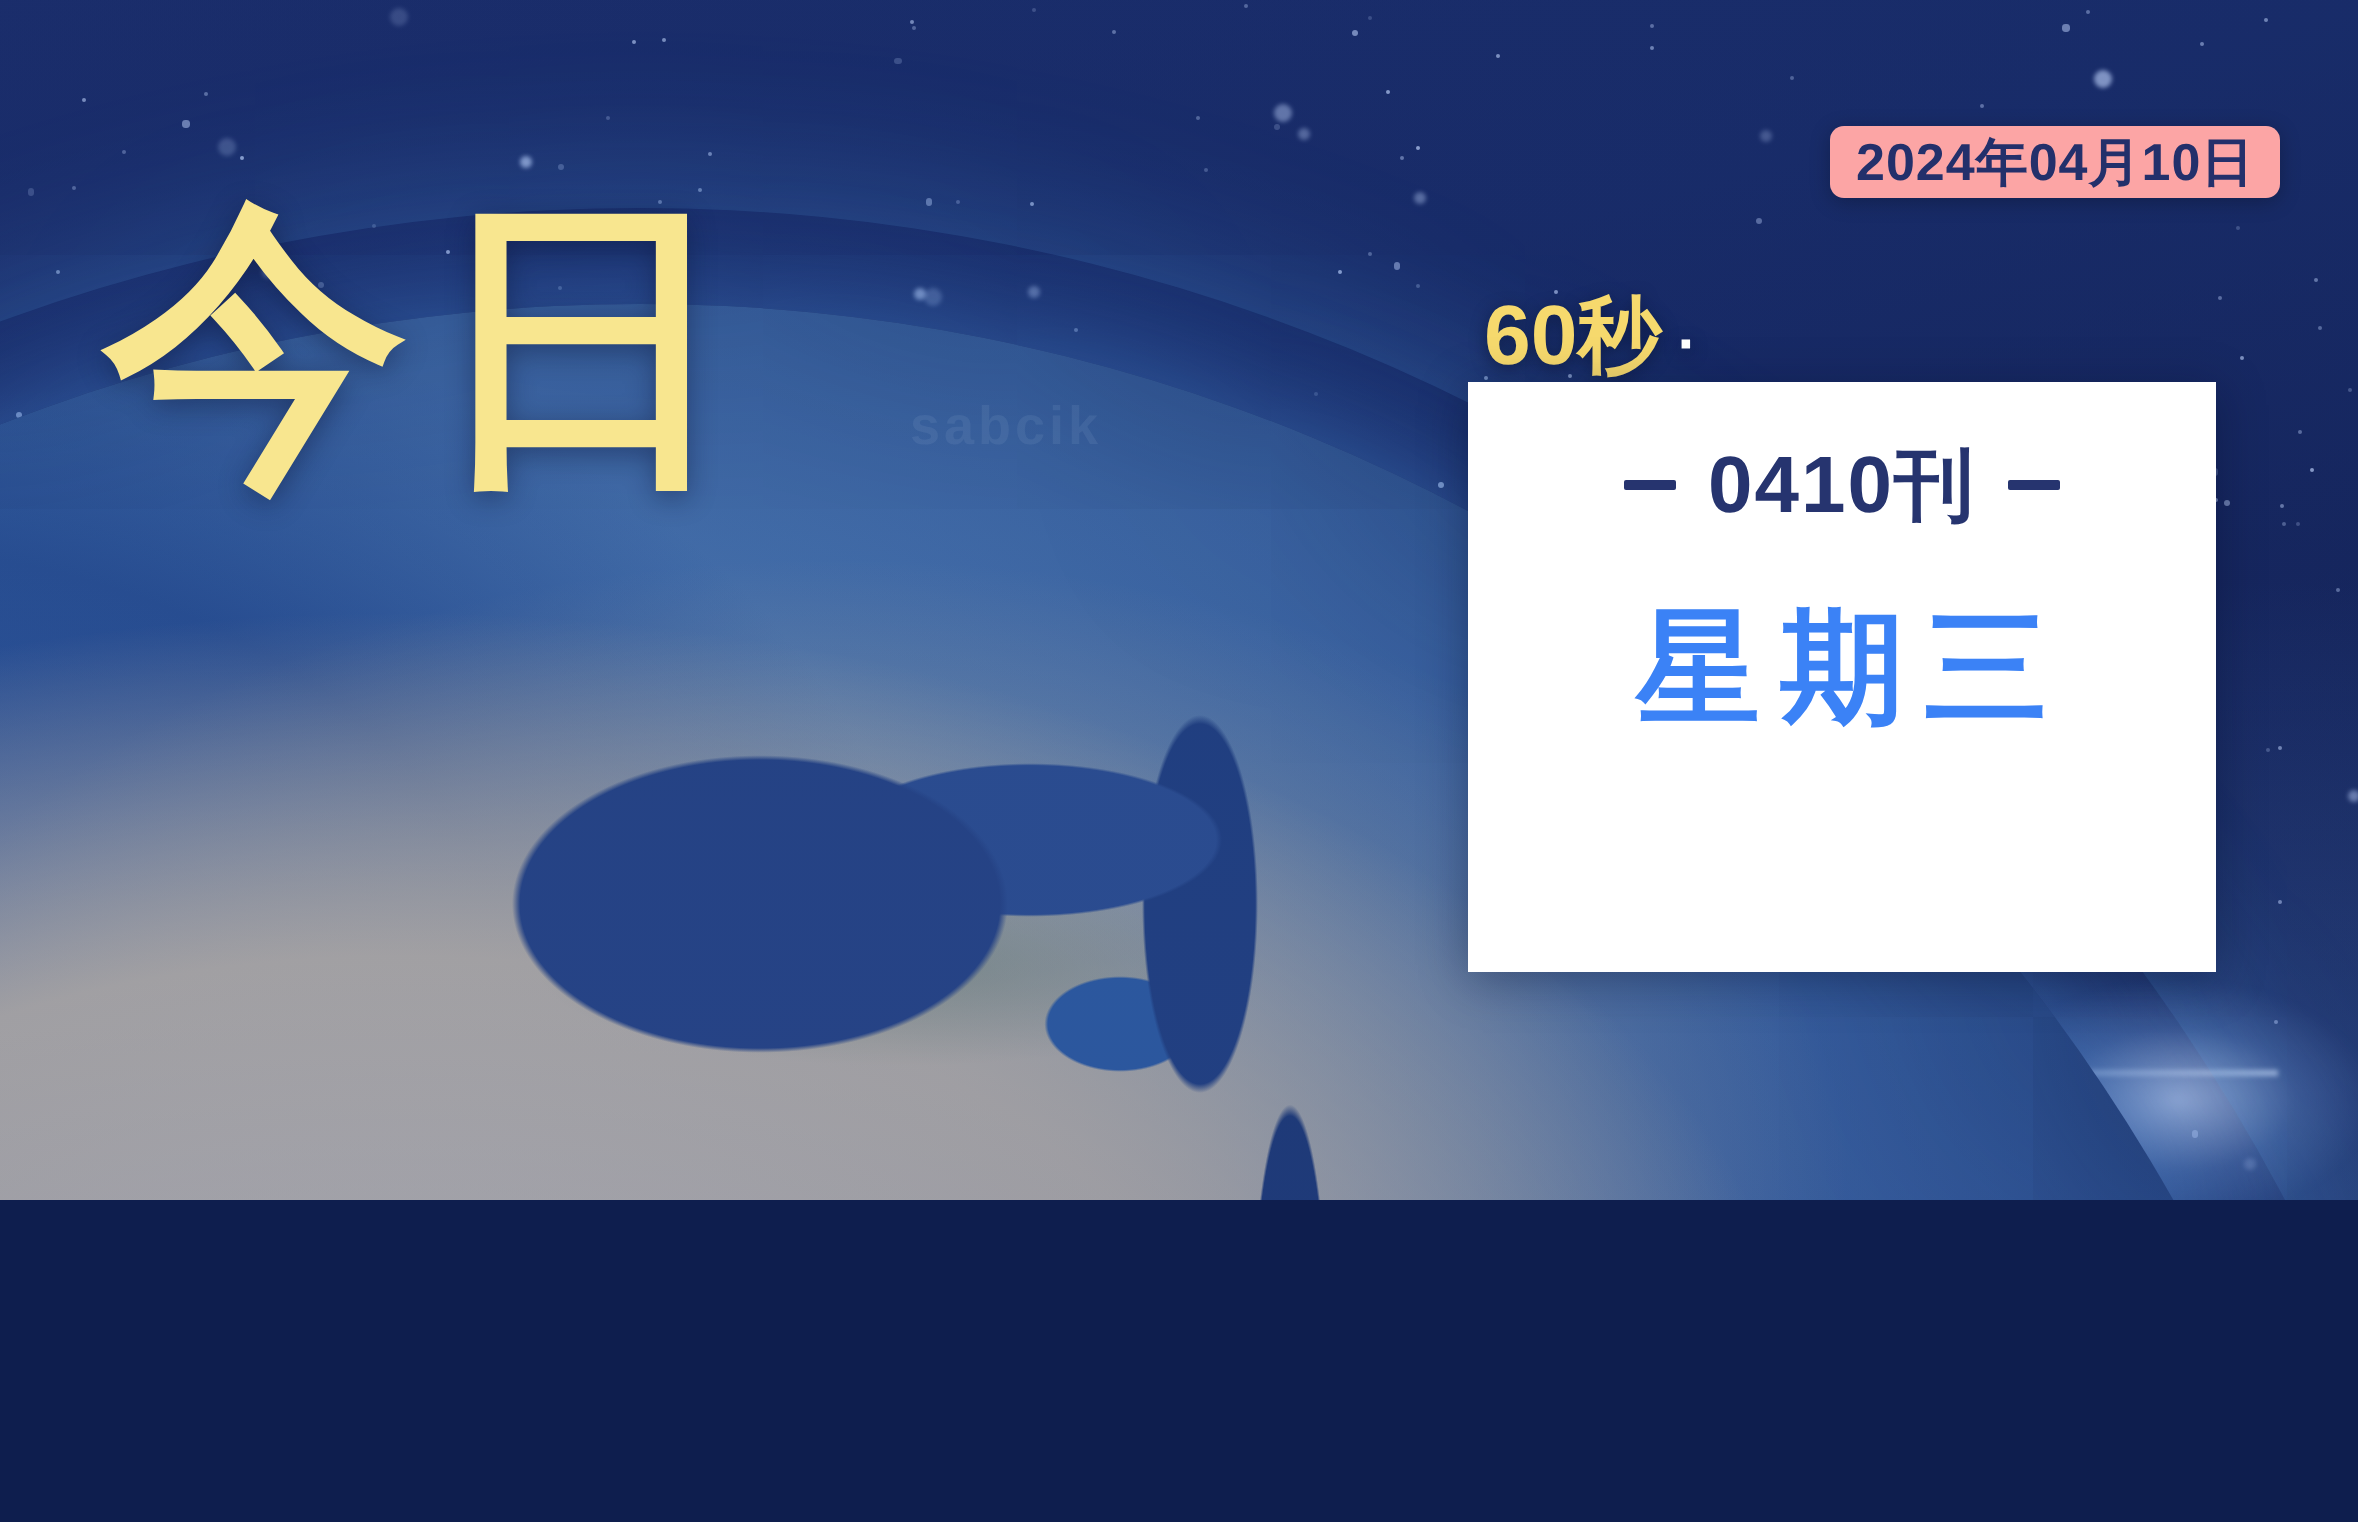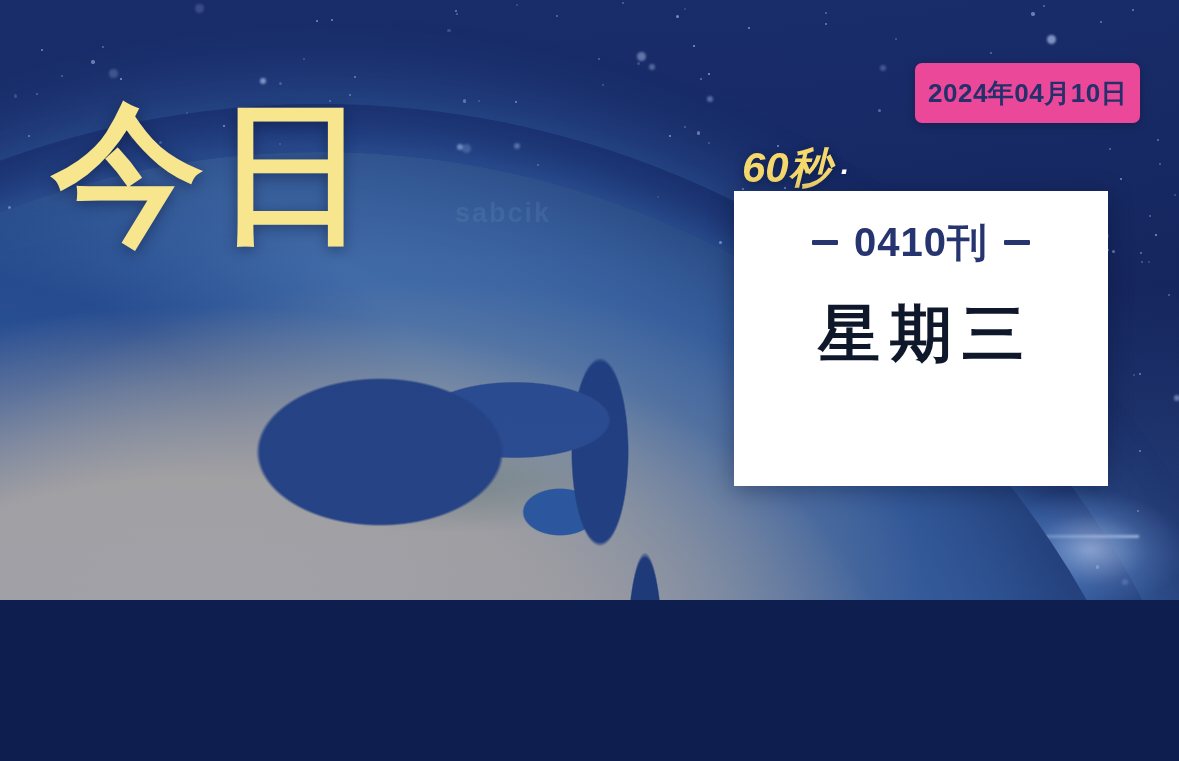--- a/index.html
+++ b/index.html
@@ -85,49 +85,48 @@
     font-size:152px;line-height:1.02;font-weight:700;color:#f8e68f;letter-spacing:12px;
     text-shadow:0 3px 14px rgba(10,20,55,.45);
   }
   .brand-2{
     font-size:152px;line-height:1.02;font-weight:700;color:#eeeeee;letter-spacing:6px;
     margin-top:-14px;text-shadow:0 3px 16px rgba(10,20,55,.55);
   }
 
   
   .date-badge{
-    position:absolute;left:915px;top:63px;height:36px;padding:12px 13px;
+    position:absolute;left:915px;top:63px;height:36px;padding:0 13px;
     display:flex;align-items:center;justify-content:center;
-    background:#ec4899;border-radius:7px;
+    background:#fca5a5;border-radius:7px;
     color:#23306b;font-size:26px;font-weight:700;letter-spacing:.5px;
     box-shadow:0 2px 10px rgba(0,0,0,.25);
   }
   .tagline{
     position:absolute;left:742px;top:140px;display:flex;align-items:baseline;
     font-weight:700;white-space:nowrap;
     text-shadow:0 2px 8px rgba(8,16,45,.55);
-    font-style:italic;
   }
   .tag-60{font-size:42px;color:#f6d96d;letter-spacing:0px;}
   .tag-dot{font-size:30px;color:#ffffff;margin:0 6px 0 8px;}
   .tag-rest{font-size:30px;color:#ffffff;letter-spacing:1px;}
 
   .card{
     position:absolute;left:734px;top:191px;width:374px;height:295px;
     background:#ffffff;
     box-shadow:0 4px 22px rgba(5,12,40,.35);
     display:flex;flex-direction:column;align-items:center;
   }
   .card-issue{
     margin-top:24px;font-size:40px;font-weight:700;color:#26346f;letter-spacing:1px;
     display:flex;align-items:center;gap:16px;
   }
   .dash{display:inline-block;width:26px;height:5px;background:#26346f;border-radius:1px;}
   .card-week{
-    margin-top:22px;font-size:62px;font-weight:700;color:#0f172a;letter-spacing:10px;
+    margin-top:22px;font-size:62px;font-weight:700;color:#3b82f6;letter-spacing:10px;
     text-indent:10px;
   }
   .card-lunar{
     margin-top:24px;font-size:68px;font-weight:700;color:#26346f;letter-spacing:8px;
     text-indent:8px;
   }
 
   
   .quote{
     position:absolute;left:30px;top:570px;width:1077px;height:90px;

